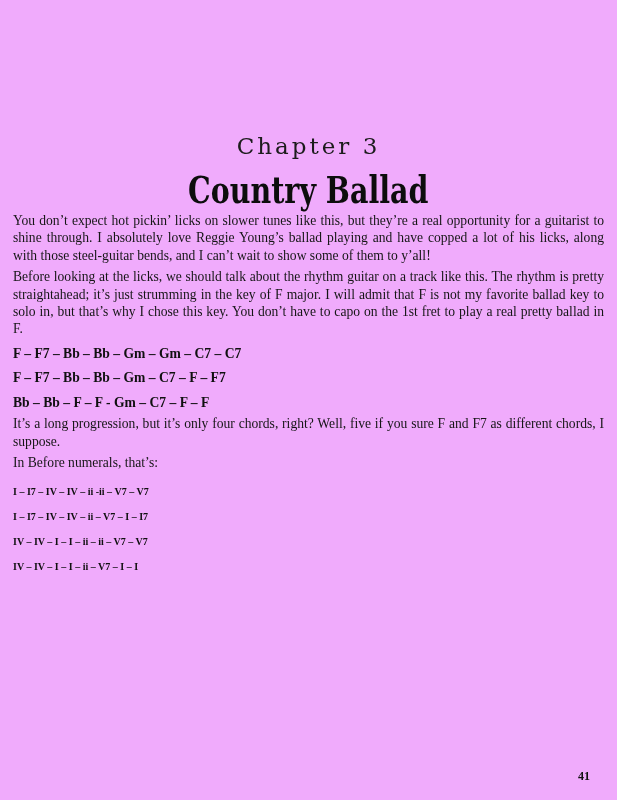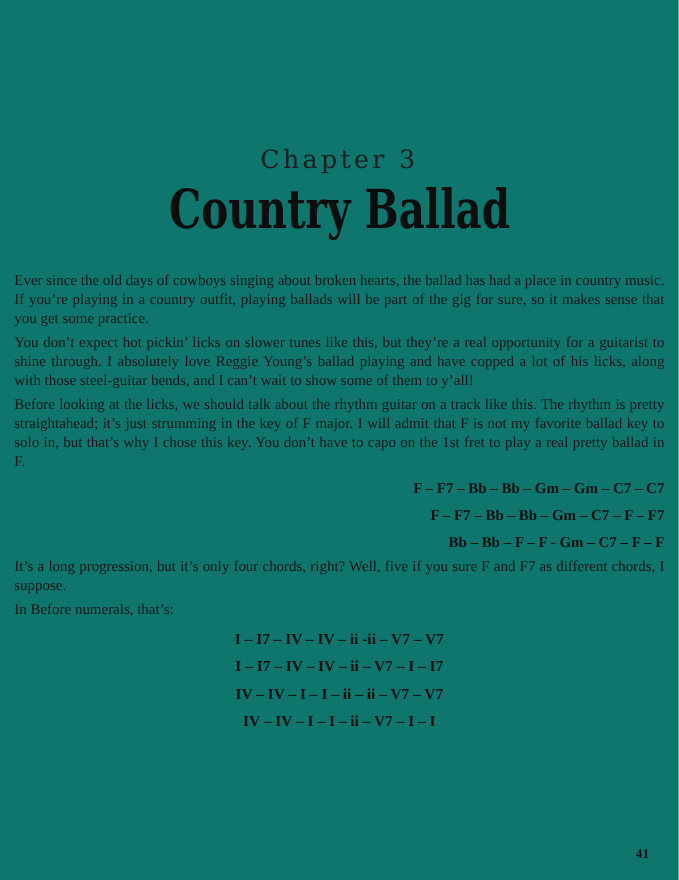--- a/index.html
+++ b/index.html
@@ -1,21 +1,21 @@
 <!DOCTYPE html>
 <html><head>
 <meta charset="utf-8">
 <style>
   html, body { margin: 0; padding: 0; background: #e8e8e8; }
   .page {
     position: relative;
     width: 617px;
     height: 800px;
     margin: 0 auto;
-    background: #0f766e;
+    background: #f0abfc;
     color: #161616;
     overflow: hidden;
     font-family: "Liberation Serif", serif;
   }
   .content { padding: 0 13px; }
 
   .chapter-label {
     margin: 132px 0 0;
     text-align: center;
     font-family: "DejaVu Serif", serif;
@@ -23,21 +23,21 @@
     line-height: 28px;
     letter-spacing: 3px;
     font-weight: 400;
     color: #1c1c1c;
   }
   .chapter-title {
     margin: 8px 0 0;
     text-align: center;
     font-family: "DejaVu Serif", serif;
     font-weight: 700;
-    font-size: 49px;
+    font-size: 38px;
     line-height: 44px;
     color: #0d0d0d;
   }
   .chapter-title .condense {
     display: inline-block;
     transform: scaleX(0.75);
     transform-origin: 50% 50%;
     white-space: nowrap;
   }
 
@@ -47,29 +47,28 @@
     line-height: 17.3px;
     text-align: justify;
   }
   .bodytext p.first { margin-top: 34px; }
 
   .chord-block { margin: 0; }
   .chord-line {
     font-weight: 700;
     font-size: 13.6px;
     line-height: 24.4px;
-    text-align: right;
+    text-align: left;
     color: #101010;
   }
   .roman-block { margin-top: 7px; }
   .roman-line {
     font-weight: 700;
-    font-size: 14px;
+    font-size: 10px;
     line-height: 25px;
-    text-align: center;
     color: #101010;
   }
 
   .page-number {
     position: absolute;
     top: 769px;
     right: 27px;
     font-size: 12px;
     font-weight: 700;
     color: #111;
@@ -80,21 +79,20 @@
 <body>
 
 <div class="page">
   <div class="content">
 
     <div class="chapter-label">Chapter 3</div>
 
     <h1 class="chapter-title"><span class="condense">Country Ballad</span></h1>
 
     <div class="bodytext">
-      <p class="first">Ever since the old days of cowboys singing about broken hearts, the ballad has had a place in country music. If you’re playing in a country outfit, playing ballads will be part of the gig for sure, so it makes sense that you get some practice.</p>
       <p>You don’t expect hot pickin’ licks on slower tunes like this, but they’re a real opportunity for a guitarist to shine through. I absolutely love Reggie Young’s ballad playing and have copped a lot of his licks, along with those steel-guitar bends, and I can’t wait to show some of them to y’all!</p>
       <p>Before looking at the licks, we should talk about the rhythm guitar on a track like this. The rhythm is pretty straightahead; it’s just strumming in the key of F major. I will admit that F is not my favorite ballad key to solo in, but that’s why I chose this key. You don’t have to capo on the 1st fret to play a real pretty ballad in F.</p>
     </div>
 
     <div class="chord-block">
       <div class="chord-line">F – F7 – Bb – Bb – Gm – Gm – C7 – C7</div>
       <div class="chord-line">F – F7 – Bb – Bb – Gm – C7 – F – F7</div>
       <div class="chord-line">Bb – Bb – F – F - Gm – C7 – F – F</div>
     </div>
 

